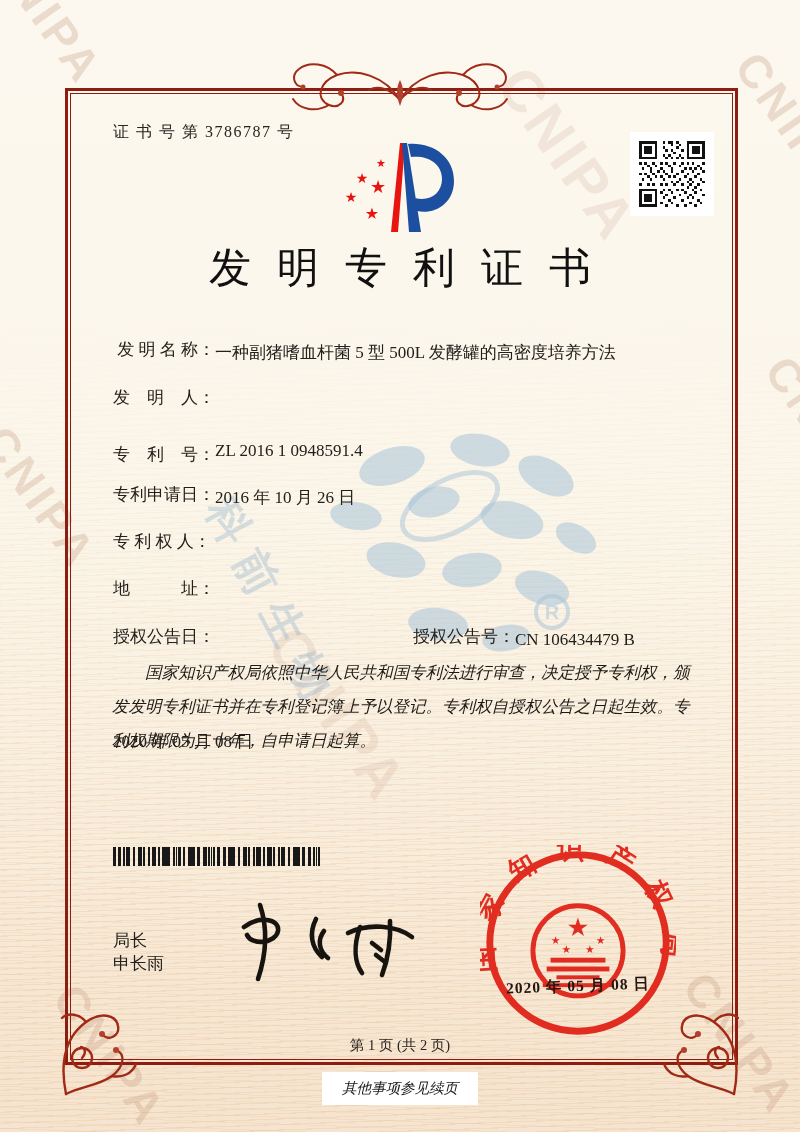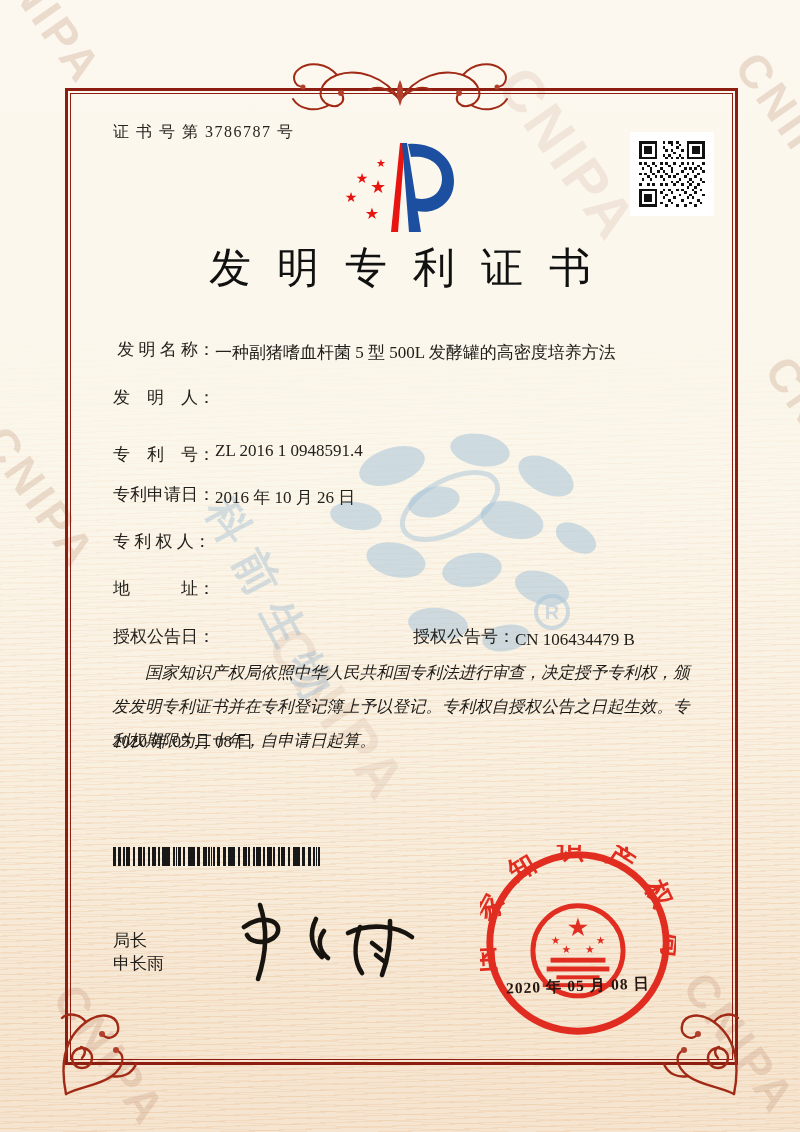--- a/index.html
+++ b/index.html
@@ -271,14 +271,16 @@
         <text x="112" y="110" font-size="11">★</text>
       </g>
       <rect x="72" y="115" width="56" height="5" stroke="none"></rect>
       <rect x="68" y="124" width="64" height="5" stroke="none"></rect>
       <rect x="78" y="133" width="44" height="4" stroke="none"></rect>
       <rect x="64" y="141" width="72" height="4" stroke="none"></rect>
     </g>
   </svg>
   <div class="seal-date">2020 年 05 月 08 日</div>
 
+  <div class="page-num">第 1 页 (共 2 页)</div>
+  <div class="cont-note">其他事项参见续页</div>
 
 </div>
 
 </body></html>

